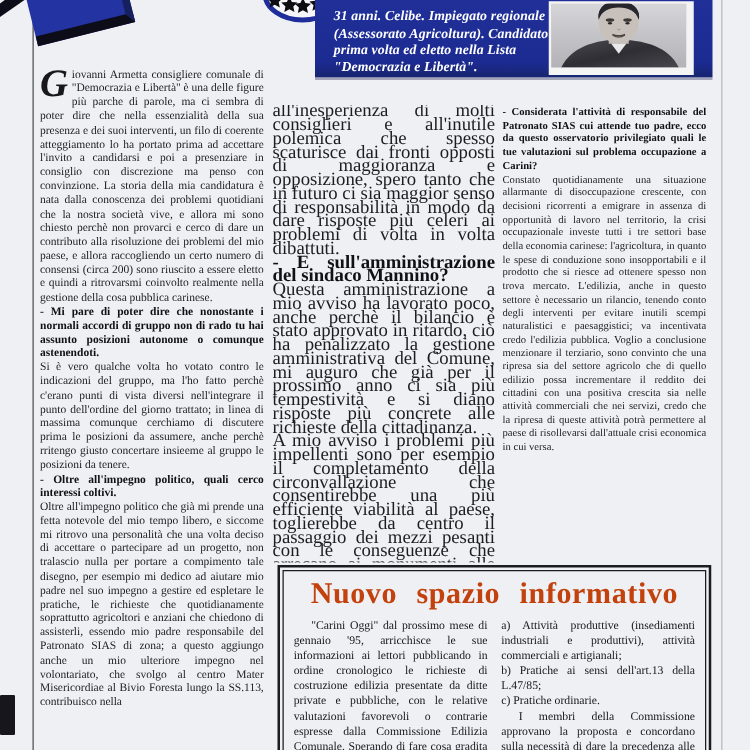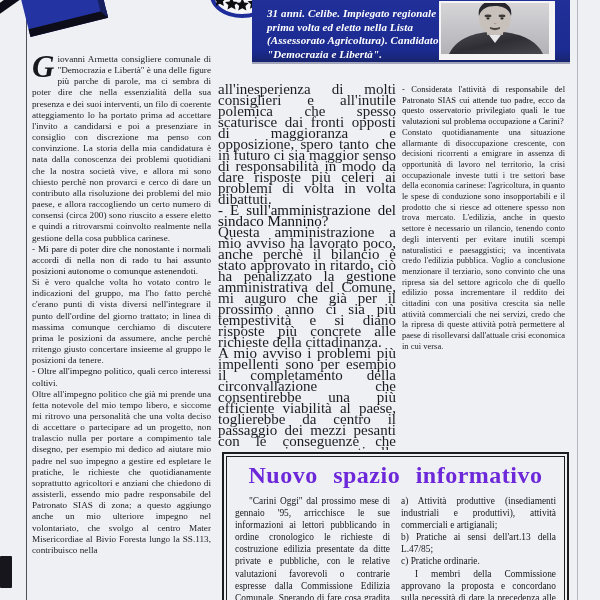--- a/index.html
+++ b/index.html
@@ -33,31 +33,31 @@
   .photo-frame{position:absolute; left:187px; top:1px; width:112px; height:55px;
     background:#f4f4f4; padding:2px;}
   .photo-frame svg{display:block; width:108px; height:51px; background:#c7c7cb;}
 
   
   .col{position:absolute; text-align:justify; overflow:hidden;}
   .col p{margin:0;}
   .col-1{left:32px; top:54px; width:179px; height:546px; font-size:9.2px; line-height:11.15px;}
   .col-2{left:218px; top:84px; width:178px; height:366px; font-size:15px; line-height:11px;}
   .col-3{left:402px; top:84px; width:163px; height:362px; font-size:8.5px; line-height:10.7px;}
-  .q{font-weight:normal; color:#101016;}
+  .q{font-weight:bold; color:#101016;}
   .dropcap{float:left; font-size:31px; line-height:23px; padding:1px 3px 0 0;
     font-style:italic; font-weight:bold; color:#17171d;}
 
   
   .info-box{position:absolute; left:222px; top:452px; width:343px; height:170px;
     border:2px solid #1b1b20; background:#eef0f3;}
   .info-box-inner{position:absolute; left:2px; top:2px; right:2px; bottom:2px;
     border:1px solid #1b1b20; padding:3px 8px 0 8px;}
   .info-title{margin:2px 0 6px 0; text-align:center; font-weight:bold;
-    font-size:24px; letter-spacing:.5px; word-spacing:9px; color:#6d28d9;}
+    font-size:24px; letter-spacing:.5px; word-spacing:9px; color:#c2410c;}
   .info-cols{display:flex; gap:11px;}
   .info-col{width:50%; font-size:9.4px; line-height:12.1px; text-align:justify; color:#16161c;}
   .info-col p{margin:0;}
   .indent{text-indent:14px;}
 </style>
 </head>
 <body>
 
 <div class="page">
 
@@ -75,22 +75,22 @@
       <path d="M24 13 l2.2 4.6 5 .6 -3.7 3.4 1 4.9 -4.5-2.5 -4.5 2.5 1-4.9 -3.7-3.4 5-.6 z" transform="scale(0.9) translate(1,3)"></path>
       <path d="M37 14 l2.2 4.6 5 .6 -3.7 3.4 1 4.9 -4.5-2.5 -4.5 2.5 1-4.9 -3.7-3.4 5-.6 z" transform="scale(0.9) translate(0,3)"></path>
       <path d="M50 12 l2.2 4.6 5 .6 -3.7 3.4 1 4.9 -4.5-2.5 -4.5 2.5 1-4.9 -3.7-3.4 5-.6 z" transform="scale(0.9) translate(0,3)"></path>
       <path d="M61 6 l2.2 4.6 5 .6 -3.7 3.4 1 4.9 -4.5-2.5 -4.5 2.5 1-4.9 -3.7-3.4 5-.6 z" transform="scale(0.9) translate(-1,4)"></path>
     </g>
   </svg>
 
   <div class="blue-box">
     <div class="caption">
       <div>31 anni. Celibe. Impiegato regionale</div>
+      <div>(Assessorato Agricoltura). Candidato</div>
       <div>prima volta ed eletto nella Lista</div>
-      <div>(Assessorato Agricoltura). Candidato</div>
       <div>"Democrazia e Libertà".</div>
     </div>
     <div class="photo-frame">
       <svg viewBox="0 0 108 51">
         <defs>
           <linearGradient id="bgph" x1="0" y1="0" x2="0" y2="1">
             <stop offset="0" stop-color="#d6d6d9"></stop>
               <stop offset="1" stop-color="#b2b2b7"></stop>
           </linearGradient>
           <linearGradient id="tweed" x1="0" y1="0" x2="1" y2="1">
@@ -112,21 +112,21 @@
         <ellipse cx="61" cy="15.5" rx="1.6" ry="1" fill="#2a2826"></ellipse>
         <path d="M52 20 L56 20 L54 21.5 Z" fill="#a89f98"></path>
         <path d="M49 25 C52 27 56 27 59 25" stroke="#5a524c" stroke-width="1.1" fill="none"></path>
         <path d="M49 24 C52 25.4 56 25.4 59 24 L59 25.2 C56 26.6 52 26.6 49 25.2 Z" fill="#4a423c"></path>
       </svg>
     </div>
   </div>
 
   <div class="col col-1">
     <p><span class="dropcap">G</span><span>iovanni Armetta consigliere comunale di "Democrazia e Libertà" è una delle figure più parche di parole, ma ci sembra di poter dire che nella essenzialità della sua presenza e dei suoi interventi, un filo di coerente atteggiamento lo ha portato prima ad accettare l'invito a candidarsi e poi a presenziare in consiglio con discrezione ma penso con convinzione. La storia della mia candidatura è nata dalla conoscenza dei problemi quotidiani che la nostra società vive, e allora mi sono chiesto perchè non provarci e cerco di dare un contributo alla risoluzione dei problemi del mio paese, e allora raccogliendo un certo numero di consensi (circa 200) sono riuscito a essere eletto e quindi a ritrovarsmi coinvolto realmente nella gestione della cosa pubblica carinese.</span></p>
-    <p class="q">- Mi pare di poter dire che nonostante i normali accordi di nella non di rado tu hai assunto posizioni autonome o comunque astenendoti.</p>
+    <p class="q">- Mi pare di poter dire che nonostante i normali accordi di gruppo non di rado tu hai assunto posizioni autonome o comunque astenendoti.</p>
     <p>Si è vero qualche volta ho votato contro le indicazioni del gruppo, ma l'ho fatto perchè c'erano punti di vista diversi nell'integrare il punto dell'ordine del giorno trattato; in linea di massima comunque cerchiamo di discutere prima le posizioni da assumere, anche perchè rritengo giusto concertare insieeme al gruppo le posizioni da tenere.</p>
     <p class="q">- Oltre all'impegno politico, quali cerco interessi coltivi.</p>
     <p>Oltre all'impegno politico che già mi prende una fetta notevole del mio tempo libero, e siccome mi ritrovo una personalità che una volta deciso di accettare o partecipare ad un progetto, non tralascio nulla per portare a compimento tale disegno, per esempio mi dedico ad aiutare mio padre nel suo impegno a gestire ed espletare le pratiche, le richieste che quotidianamente soprattutto agricoltori e anziani che chiedono di assisterli, essendo mio padre responsabile del Patronato SIAS di zona; a questo aggiungo anche un mio ulteriore impegno nel volontariato, che svolgo al centro Mater Misericordiae al Bivio Foresta lungo la SS.113, contribuisco nella</p>
   </div>
 
   <div class="col col-2">
     <p>all'inesperienza di molti consiglieri e all'inutile polemica che spesso scaturisce dai fronti opposti di maggioranza e opposizione, spero tanto che in futuro ci sia maggior senso di responsabilità in modo da dare risposte più celeri ai problemi di volta in volta dibattuti.</p>
     <p class="q">- E sull'amministrazione del sindaco Mannino?</p>
     <p>Questa amministrazione a mio avviso ha lavorato poco, anche perchè il bilancio è stato approvato in ritardo, ciò ha penalizzato la gestione amministrativa del Comune, mi auguro che già per il prossimo anno ci sia più tempestività e si diano risposte più concrete alle richieste della cittadinanza.</p>
     <p>A mio avviso i problemi più impellenti sono per esempio il completamento della circonvallazione che consentirebbe una più efficiente viabilità al paese, toglierebbe da centro il passaggio dei mezzi pesanti con le conseguenze che arrecano ai monumenti alle strade con gravi ripercussioni alle condotte del sottosuolo, fogne e rete idrica, insomma si avrebbe un indubbio vantaggio della soluzione di questo problema; poi credo che urgente sia pure la modernizzazione della rete idrica; ritengo ancora prioritario dotare il terrritorio di altri plessi scolastici di indirizzo tecnico-</p>

